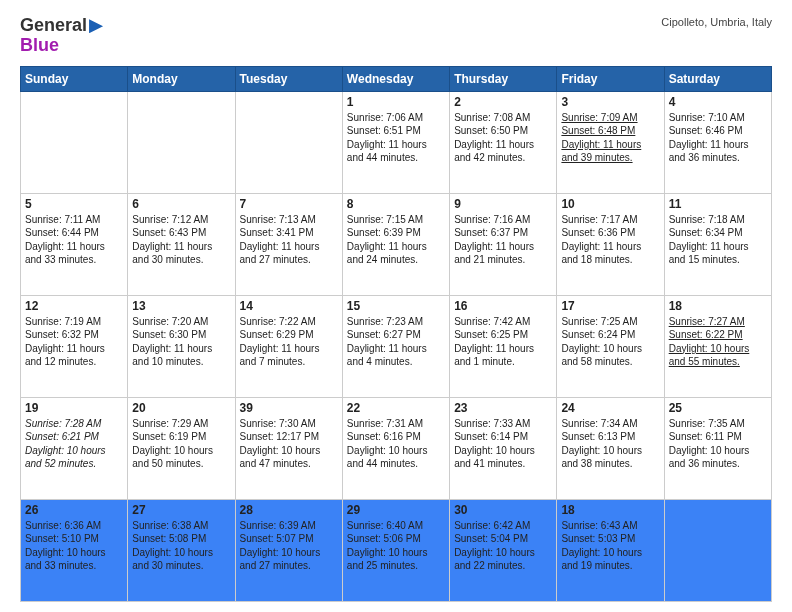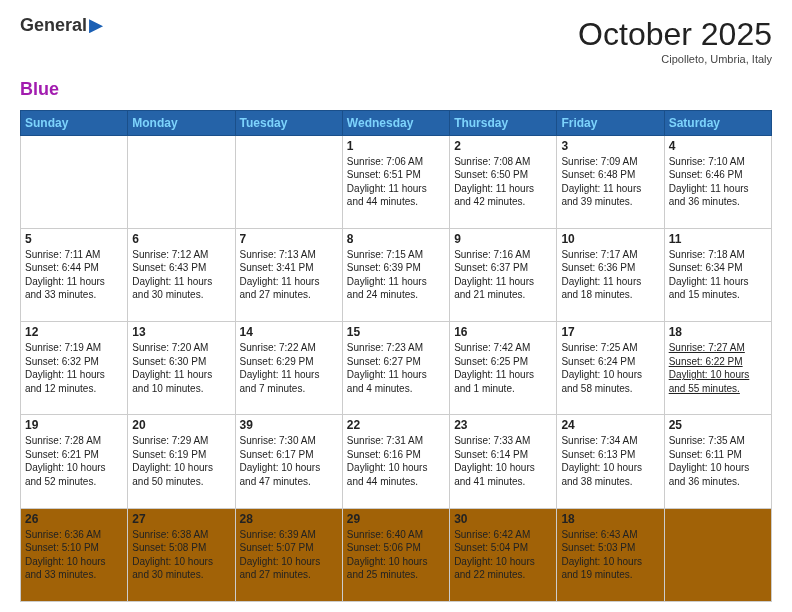--- a/index.html
+++ b/index.html
@@ -22,21 +22,20 @@
       justify-content: space-between;
       align-items: flex-start;
       margin-bottom: 10px;
     }
     .logo {
       display: flex;
       flex-direction: column;
       font-size: 18px;
       font-weight: bold;
       line-height: 1.1;
-      gap: 44px;
     }
     .logo-general { color: #333; }
     .logo-blue { color: #a21caf; }
     .logo-icon {
       display: inline-block;
       width: 14px;
       height: 14px;
       background: #1a5fb4;
       clip-path: polygon(0 0, 100% 50%, 0 100%);
       margin-left: 2px;
@@ -57,38 +56,38 @@
     }
     .calendar {
       flex: 1;
       border: 1px solid #ccc;
       border-collapse: collapse;
       width: 100%;
       table-layout: fixed;
     }
     .calendar thead tr th {
       background: #2563a8;
-      color: #7dd3fc;
+      color: #ffffff;
       font-size: 12px;
       font-weight: bold;
       padding: 5px 4px;
       border: 1px solid #1a4f8a;
       text-align: left;
     }
     .calendar tbody tr td {
       border: 1px solid #ccc;
       vertical-align: top;
       padding: 3px 4px;
       font-size: 10px;
       color: #222;
       background: #fff;
       height: 88px;
     }
     .calendar tbody tr:last-child td {
-      background: #a16207;
+      background: #3b82f6;
     }
     .day-number {
       font-size: 12px;
       font-weight: bold;
       margin-bottom: 2px;
       display: block;
     }
     .cell-text {
       font-size: 10px;
       line-height: 1.35;
@@ -103,21 +102,20 @@
 
 <div class="page">
   <div class="header">
     <div class="logo">
       <div>
         <span class="logo-general">General</span><span class="logo-icon"></span>
       </div>
       <div class="logo-blue">Blue</div>
     </div>
     <div class="title-block">
-      <h1>October 2025</h1>
       <h2>Cipolleto, Umbria, Italy</h2>
     </div>
   </div>
 
   <table class="calendar">
     <thead>
       <tr>
 
       <th>Sunday</th>
           <th>Monday</th>
@@ -140,21 +138,21 @@
 Daylight: 11 hours and 44 minutes.</div>
           </td>
           <td>
             <span class="day-number">2</span>
             <div class="cell-text" style="white-space: pre-line;">Sunrise: 7:08 AM
 Sunset: 6:50 PM
 Daylight: 11 hours and 42 minutes.</div>
           </td>
           <td>
             <span class="day-number">3</span>
-            <div class="cell-text" style="white-space: pre-line;">Sunrise: 7:09 AM
+            <div class="cell-text" style="white-space: pre-line; text-decoration: underline;">Sunrise: 7:09 AM
 Sunset: 6:48 PM
 Daylight: 11 hours and 39 minutes.</div>
           </td>
           <td>
             <span class="day-number">4</span>
             <div class="cell-text" style="white-space: pre-line;">Sunrise: 7:10 AM
 Sunset: 6:46 PM
 Daylight: 11 hours and 36 minutes.</div>
           </td>
         </tr>
@@ -242,34 +240,34 @@
           <td>
             <span class="day-number">18</span>
             <div class="cell-text" style="white-space: pre-line; text-decoration: underline;">Sunrise: 7:27 AM
 Sunset: 6:22 PM
 Daylight: 10 hours and 55 minutes.</div>
           </td>
         </tr>
         <tr>
           <td>
             <span class="day-number">19</span>
-            <div class="cell-text" style="white-space: pre-line;">Sunrise: 7:28 AM
+            <div class="cell-text" style="white-space: pre-line; font-style: italic;">Sunrise: 7:28 AM
 Sunset: 6:21 PM
 Daylight: 10 hours and 52 minutes.</div>
           </td>
           <td>
             <span class="day-number">20</span>
             <div class="cell-text" style="white-space: pre-line;">Sunrise: 7:29 AM
 Sunset: 6:19 PM
 Daylight: 10 hours and 50 minutes.</div>
           </td>
           <td>
             <span class="day-number">39</span>
             <div class="cell-text" style="white-space: pre-line;">Sunrise: 7:30 AM
-Sunset: 6:17 PM
+Sunset: 12:17 PM
 Daylight: 10 hours and 47 minutes.</div>
           </td>
           <td>
             <span class="day-number">22</span>
             <div class="cell-text" style="white-space: pre-line;">Sunrise: 7:31 AM
 Sunset: 6:16 PM
 Daylight: 10 hours and 44 minutes.</div>
           </td>
           <td>
             <span class="day-number">23</span>

